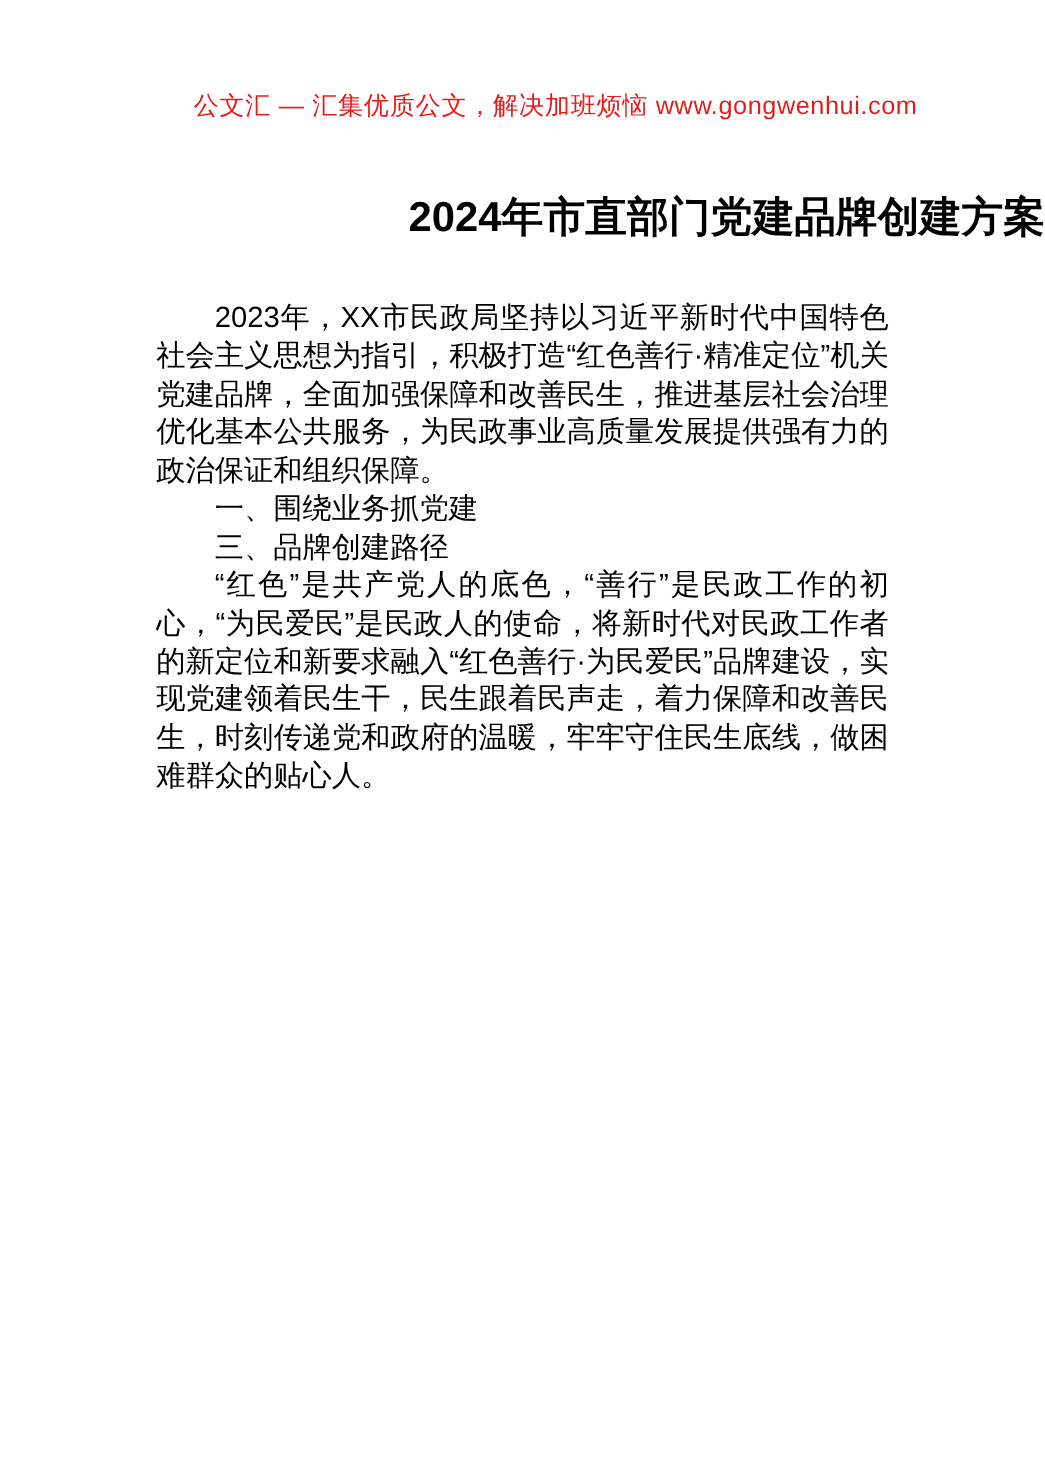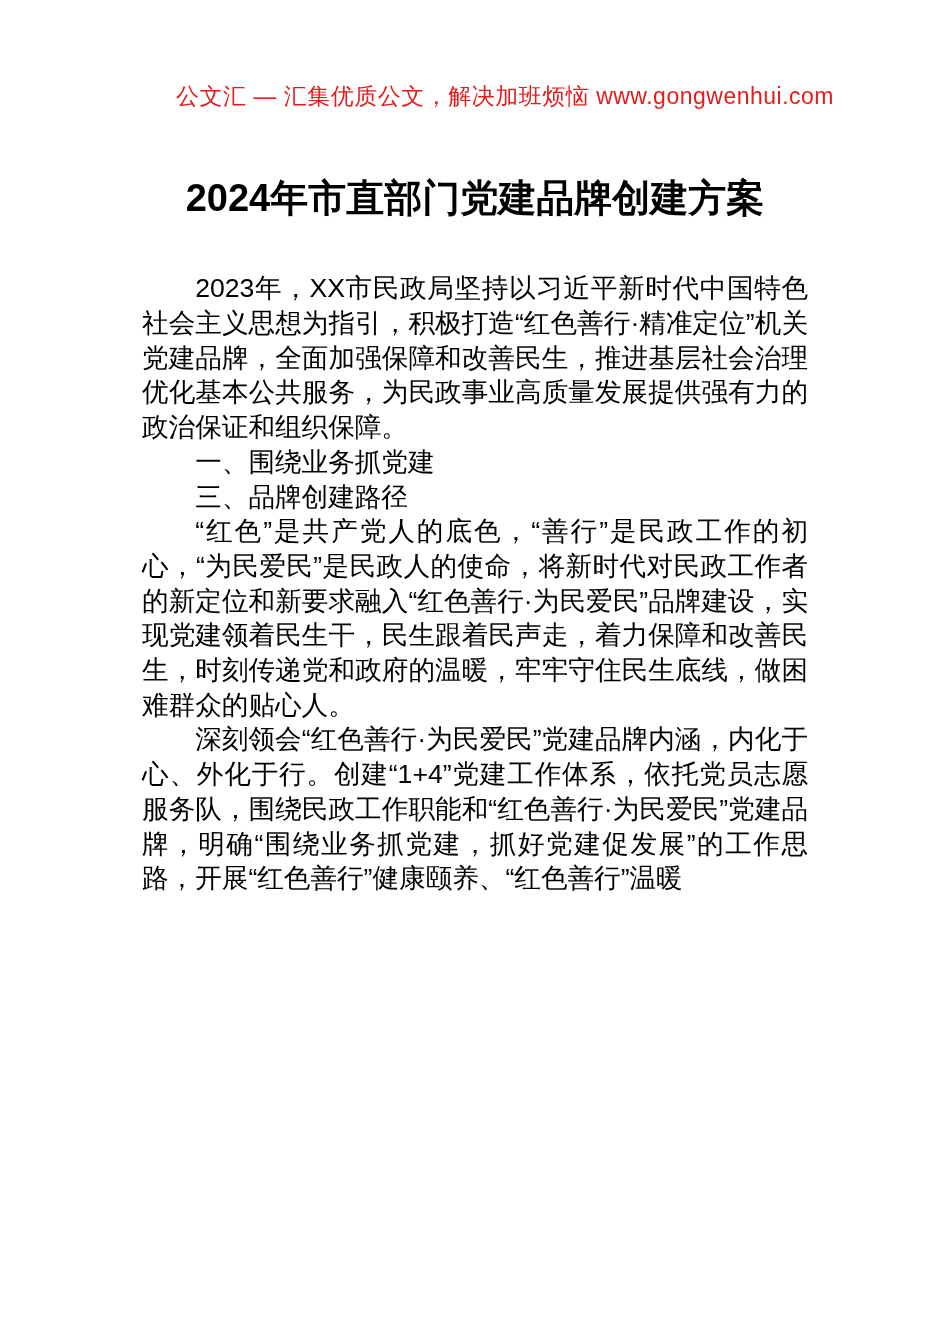--- a/index.html
+++ b/index.html
@@ -22,21 +22,21 @@
     text-align: center;
     font-size: 23px;
     line-height: 1.1;
     color: #e61b1b;
     letter-spacing: 0.5px;
     white-space: nowrap;
   }
   .title {
     margin: 66px 0 0 0;
     padding: 0;
-    text-align: center;
+    text-align: right;
     font-size: 38px;
     line-height: 46px;
     font-weight: bold;
     letter-spacing: 0px;
     color: #000000;
   }
   .content {
     margin: 50px 142px 0 142px;
     width: 666px;
     font-size: 26.6px;
@@ -58,16 +58,15 @@
 
   <div class="watermark">公文汇 — 汇集优质公文，解决加班烦恼 www.gongwenhui.com</div>
 
   <h1 class="title">2024年市直部门党建品牌创建方案</h1>
 
   <div class="content">
     <p class="para">2023年，XX市民政局坚持以习近平新时代中国特色社会主义思想为指引，积极打造“红色善行·精准定位”机关党建品牌，全面加强保障和改善民生，推进基层社会治理优化基本公共服务，为民政事业高质量发展提供强有力的政治保证和组织保障。</p>
     <p class="para">一、围绕业务抓党建</p>
     <p class="para">三、品牌创建路径</p>
     <p class="para">“红色”是共产党人的底色，“善行”是民政工作的初心，“为民爱民”是民政人的使命，将新时代对民政工作者的新定位和新要求融入“红色善行·为民爱民”品牌建设，实现党建领着民生干，民生跟着民声走，着力保障和改善民生，时刻传递党和政府的温暖，牢牢守住民生底线，做困难群众的贴心人。</p>
-    <p class="para">深刻领会“红色善行·为民爱民”党建品牌内涵，内化于心、外化于行。创建“1+4”党建工作体系，依托党员志愿服务队，围绕民政工作职能和“红色善行·为民爱民”党建品牌，明确“围绕业务抓党建，抓好党建促发展”的工作思路，开展“红色善行”健康颐养、“红色善行”温暖</p>
   </div>
 
 </div>
 
 </body></html>

